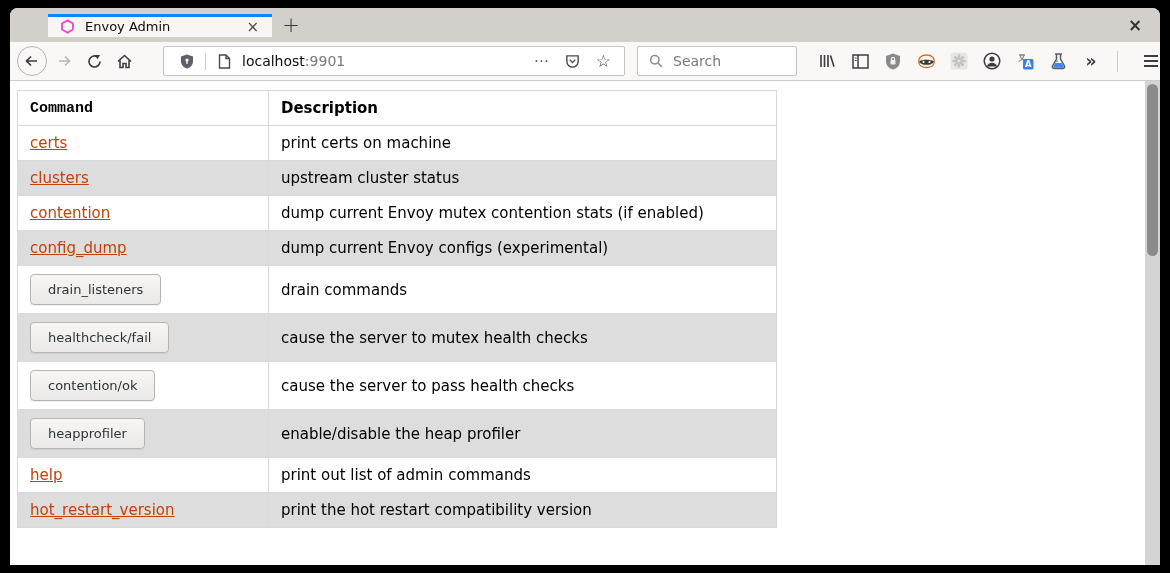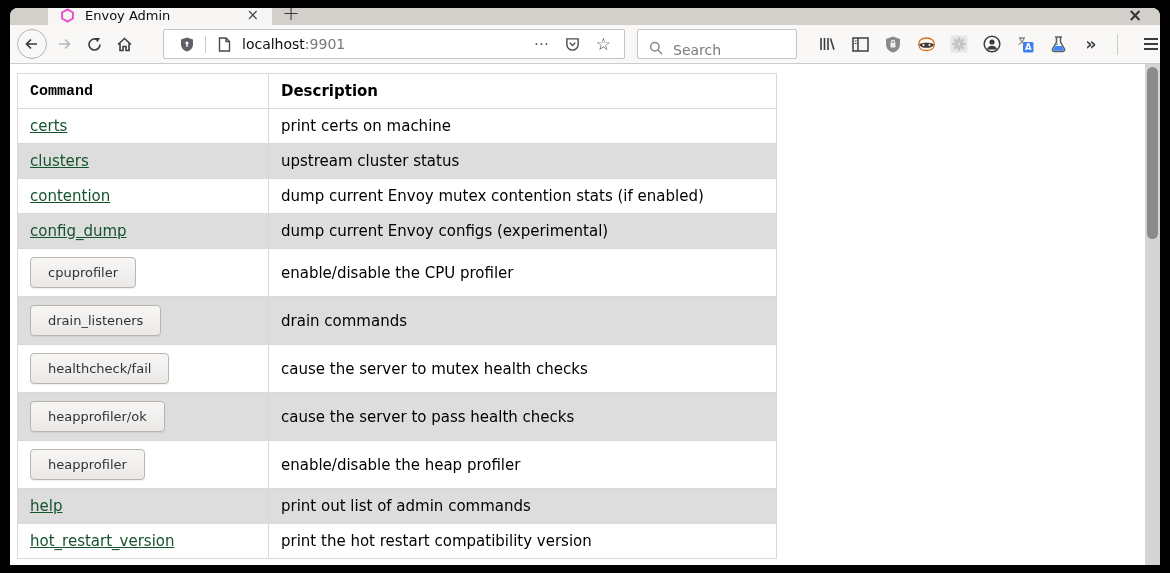--- a/index.html
+++ b/index.html
@@ -3,21 +3,21 @@
 <meta charset="utf-8">
 <style>
   * { margin:0; padding:0; box-sizing:border-box; }
   html,body { width:1170px; height:573px; background:#000; font-family:"DejaVu Sans", sans-serif; overflow:hidden; }
 
   .window { position:absolute; left:10px; top:8px; width:1150px; height:557px;
             border-radius:8px 8px 0 0; overflow:hidden; background:#fff;
             display:flex; flex-direction:column; }
 
   
-  .tabbar { height:17px; background:#d3cfca; display:flex; align-items:flex-end; flex-shrink:0; }
+  .tabbar { height:34px; background:#d3cfca; display:flex; align-items:center; flex-shrink:0; }
   .tab-spacer { width:38px; border-right:1px solid #c2beb9; }
   .tab { width:224px; background:#f7f6f4; border-top:3px solid #0a84ff;
          display:flex; align-items:center; padding:0 9px; gap:8px; }
   .tab-title { flex:1; font-size:13px; color:#0c0c0d; white-space:nowrap; overflow:hidden; }
   .tab-close { font-size:15px; color:#4a4a4f; padding:0 4px; cursor:default; }
   .newtab { width:38px; display:flex; align-items:center; justify-content:center;
             font-size:21px; font-weight:300; color:#39393d; }
   .tabbar-fill { flex:1; }
   .win-close { width:50px; display:flex; align-items:center; justify-content:center;
                font-size:17px; font-weight:bold; color:#33332f; }
@@ -29,21 +29,21 @@
   .navbtn.circled { border:1px solid #b5b5ba; border-radius:50%; margin-right:2px; }
   .urlbar { width:462px; height:30px; margin-left:24px; background:#fff; border:1px solid #c4c4c8;
             border-radius:2px; display:flex; align-items:center; padding:0 13px; flex-shrink:0; }
   .url-sep { width:1px; height:17px; background:#ccc; margin:0 8px; }
   .url-text { font-size:14px; color:#0c0c0d; margin-left:8px; flex:1; white-space:nowrap; }
   .url-port { color:#787878; }
   .url-actions { display:flex; align-items:center; gap:13px; color:#4a4a4f; }
   .dots { font-size:15px; letter-spacing:1px; color:#4a4a4f; }
   .star { font-size:17px; color:#4a4a4f; }
   .searchbox { width:160px; height:30px; margin-left:12px; background:#fff; border:1px solid #c4c4c8;
-               border-radius:2px; display:flex; align-items:flex-end; padding:0 8px; gap:7px; flex-shrink:0; }
+               border-radius:2px; display:flex; align-items:center; padding:0 8px; gap:7px; flex-shrink:0; }
   .searchbox input { border:none; outline:none; width:100px; font-size:14px;
                      font-family:"DejaVu Sans",sans-serif; color:#333; background:transparent; }
   .searchbox input::placeholder { color:#7a7a7e; }
   .toolbar-icons { display:flex; align-items:center; margin-left:20px; gap:13px; flex-shrink:0; }
   .ticon { width:20px; height:20px; display:flex; align-items:center; justify-content:center; }
   .chev { font-size:17px; font-weight:bold; color:#39393d; }
   .tool-sep { width:1px; height:21px; background:#ccc; margin-left:3px; }
   .hamburger { margin-left:10px; }
 
   
@@ -52,21 +52,21 @@
   .scroll-thumb { position:absolute; top:3px; left:2px; width:11px; height:172px;
                   background:#8b8b8b; border-radius:6px; }
 
   table.cmd { position:absolute; left:7px; top:9px; border-collapse:collapse;
               font-size:15px; color:#000; }
   .cmd th, .cmd td { border:1px solid #d9d9d9; text-align:left; vertical-align:middle; padding:8px 12px; }
   .cmd th { font-weight:bold; font-size:15px; }
   .cmd th:first-child { width:251px;font-family:Liberation Mono, monospace; }
   .cmd th:last-child { width:508px; }
   .cmd tbody tr:nth-child(even) td { background:#dddddd; }
-  a.cmd-link { color:#14532d; text-decoration:underline; }
+  a.cmd-link { color:#c2410c; text-decoration:underline; }
   button.cmd-button { font-family:"DejaVu Sans",sans-serif; font-size:13px; color:#2e3436;
         padding:7px 17px; border:1px solid #b8b5b1; border-radius:4px;
         background:linear-gradient(#f7f6f5,#ebe9e6); box-shadow:0 1px 1px rgba(0,0,0,.07); }
 </style>
 </head>
 <body>
 
 <div class="window">
 
   <div class="tabbar">
@@ -239,33 +239,29 @@
           </tr>
           <tr>
             <td><a href="#" class="cmd-link">contention</a></td>
             <td>dump current Envoy mutex contention stats (if enabled)</td>
           </tr>
           <tr>
             <td><a href="#" class="cmd-link">config_dump</a></td>
             <td>dump current Envoy configs (experimental)</td>
           </tr>
           <tr>
-            <td><button class="cmd-button">cpuprofiler</button></td>
-            <td>enable/disable the CPU profiler</td>
-          </tr>
-          <tr>
             <td><button class="cmd-button">drain_listeners</button></td>
             <td>drain commands</td>
           </tr>
           <tr>
             <td><button class="cmd-button">healthcheck/fail</button></td>
             <td>cause the server to mutex health checks</td>
           </tr>
           <tr>
-            <td><button class="cmd-button">heapprofiler/ok</button></td>
+            <td><button class="cmd-button">contention/ok</button></td>
             <td>cause the server to pass health checks</td>
           </tr>
           <tr>
             <td><button class="cmd-button">heapprofiler</button></td>
             <td>enable/disable the heap profiler</td>
           </tr>
           <tr>
             <td><a href="#" class="cmd-link">help</a></td>
             <td>print out list of admin commands</td>
           </tr>

